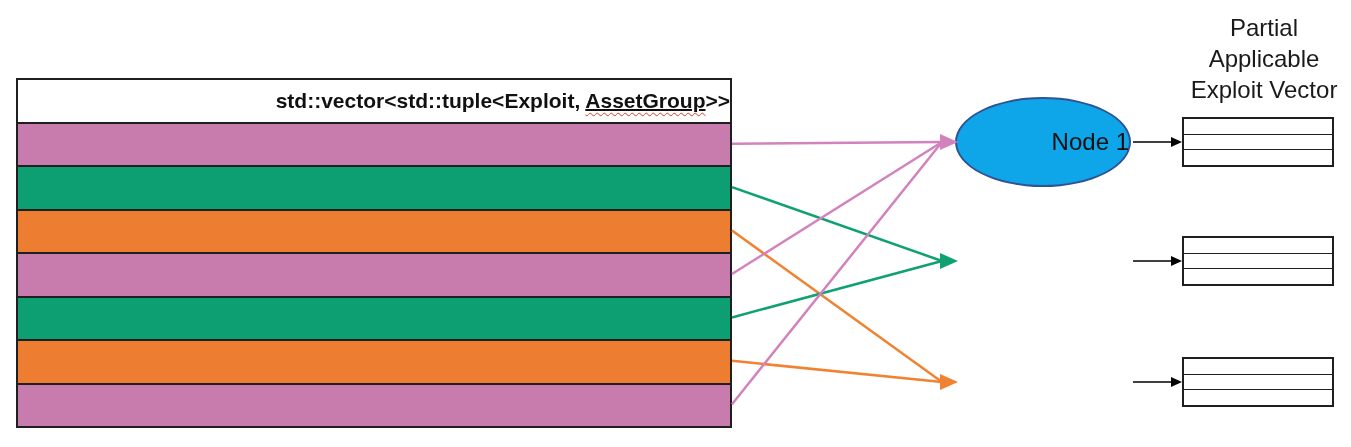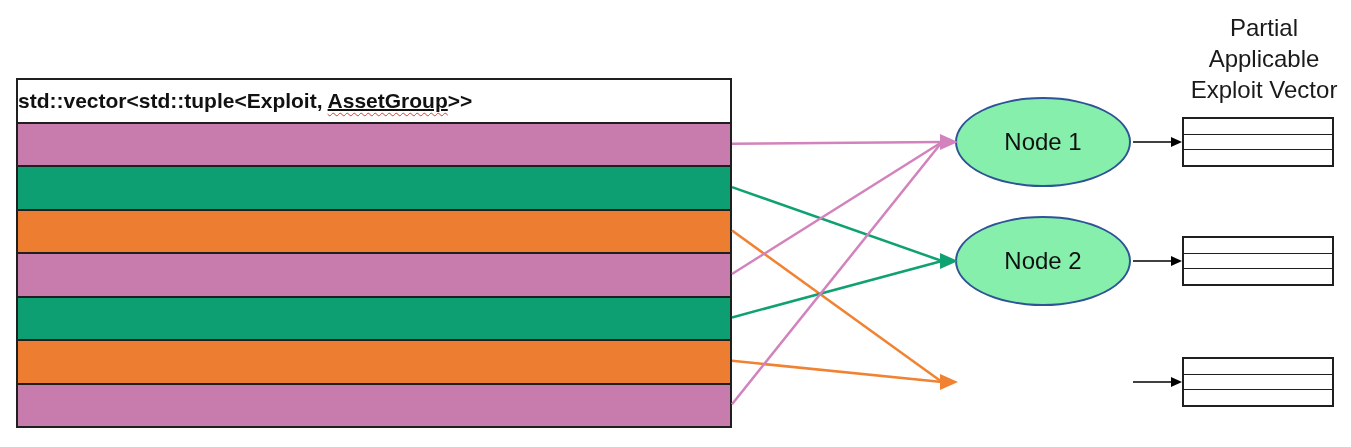--- a/index.html
+++ b/index.html
@@ -3,31 +3,31 @@
 <meta charset="utf-8">
 <style>
   html,body{margin:0;padding:0;background:#ffffff;}
   .canvas{position:relative;width:1351px;height:447px;background:#ffffff;
           font-family:"Liberation Sans",sans-serif;overflow:hidden;}
 
   
   .vector-box{position:absolute;left:16px;top:78px;width:716px;height:350px;
               border:2px solid #1f1f1f;box-sizing:border-box;background:#fff;
               display:flex;flex-direction:column;}
-  .vector-header{height:42px;flex:0 0 42px;display:flex;align-items:center;justify-content:flex-start;
+  .vector-header{height:42px;flex:0 0 42px;display:flex;align-items:center;justify-content:flex-end;
                  font-weight:bold;font-size:21px;color:#111;background:#fff;}
   .vector-rows{flex:1;display:flex;flex-direction:column;}
   .vector-row{flex:1;border-top:2px solid #1f1f1f;}
   .misspelled-wrap{text-decoration:underline;text-decoration-thickness:1.5px;text-decoration-color:#111;}
   .misspelled{text-decoration:underline wavy;text-decoration-thickness:1px;text-underline-offset:4px;}
 
   
   .node{position:absolute;left:955px;width:176px;height:90px;border:2px solid #2f5496;
-        border-radius:50%;background:#86efac;box-sizing:border-box;
-        display:flex;align-items:center;justify-content:center;font-size:24px;color:#111;}
+        border-radius:50%;background:#0ea5e9;box-sizing:border-box;
+        display:flex;align-items:center;justify-content:flex-end;font-size:24px;color:#111;}
   .node sub{font-size:0.65em;line-height:0;}
 
   
   .pv-table{position:absolute;left:1182px;width:152px;height:50px;border:2px solid #1f1f1f;
             box-sizing:border-box;background:#fff;display:flex;flex-direction:column;}
   .pv-cell{flex:1;border-top:1.5px solid #1f1f1f;}
   .pv-cell:first-child{border-top:none;}
 
   .pv-title{position:absolute;left:1168px;top:12px;width:192px;text-align:center;
             font-size:24px;line-height:31px;color:#1a1a1a;white-space:pre-line;}
@@ -49,23 +49,20 @@
         <div class="vector-row" style="background: rgb(237, 125, 49);"></div>
         <div class="vector-row" style="background: rgb(199, 124, 173);"></div>
         <div class="vector-row" style="background: rgb(13, 159, 114);"></div>
         <div class="vector-row" style="background: rgb(237, 125, 49);"></div>
         <div class="vector-row" style="background: rgb(199, 124, 173);"></div>
       </div>
   </div>
 
   <div class="node" style="top: 97px; border-color: rgb(47, 84, 150);">
     <span><span>Node 1</span><sub></sub></span>
-  </div>
-  <div class="node" style="top: 216px; border-color: rgb(47, 84, 150);">
-    <span><span>Node 2</span><sub></sub></span>
   </div>
 
   <div class="pv-title">Partial
 Applicable
 Exploit Vector</div>
 
   <div class="pv-table" style="top:117px">
       <div class="pv-cell"></div>
       <div class="pv-cell"></div>
       <div class="pv-cell"></div>

